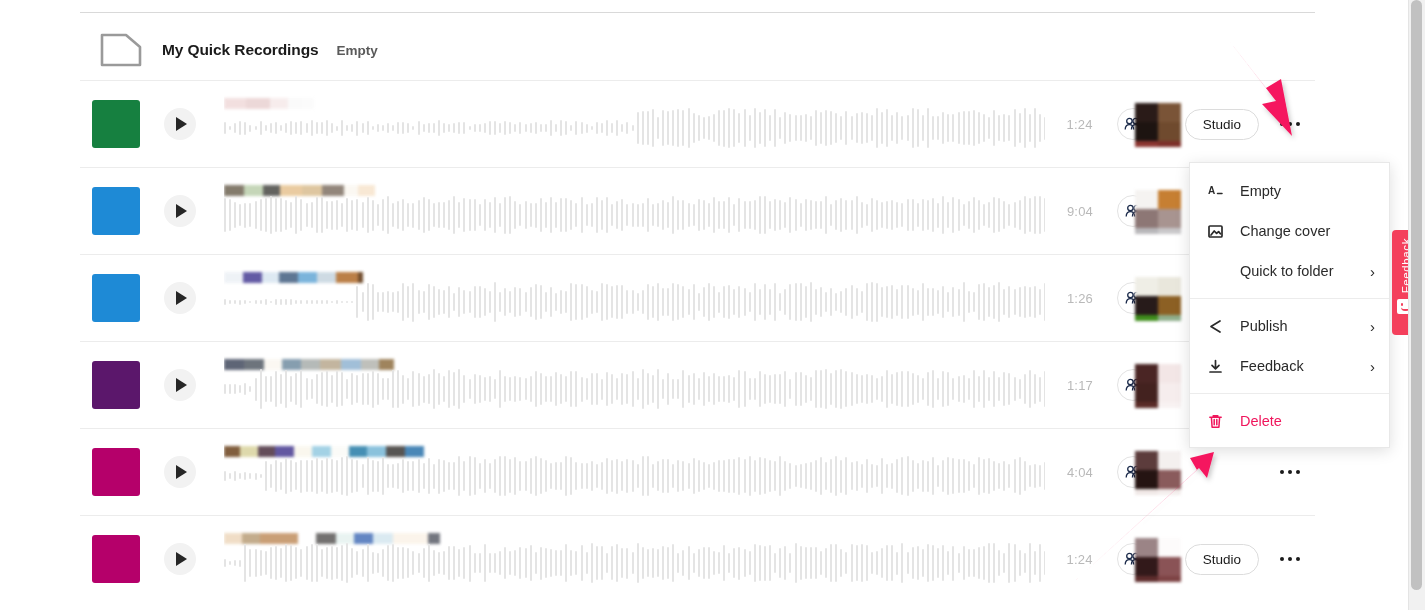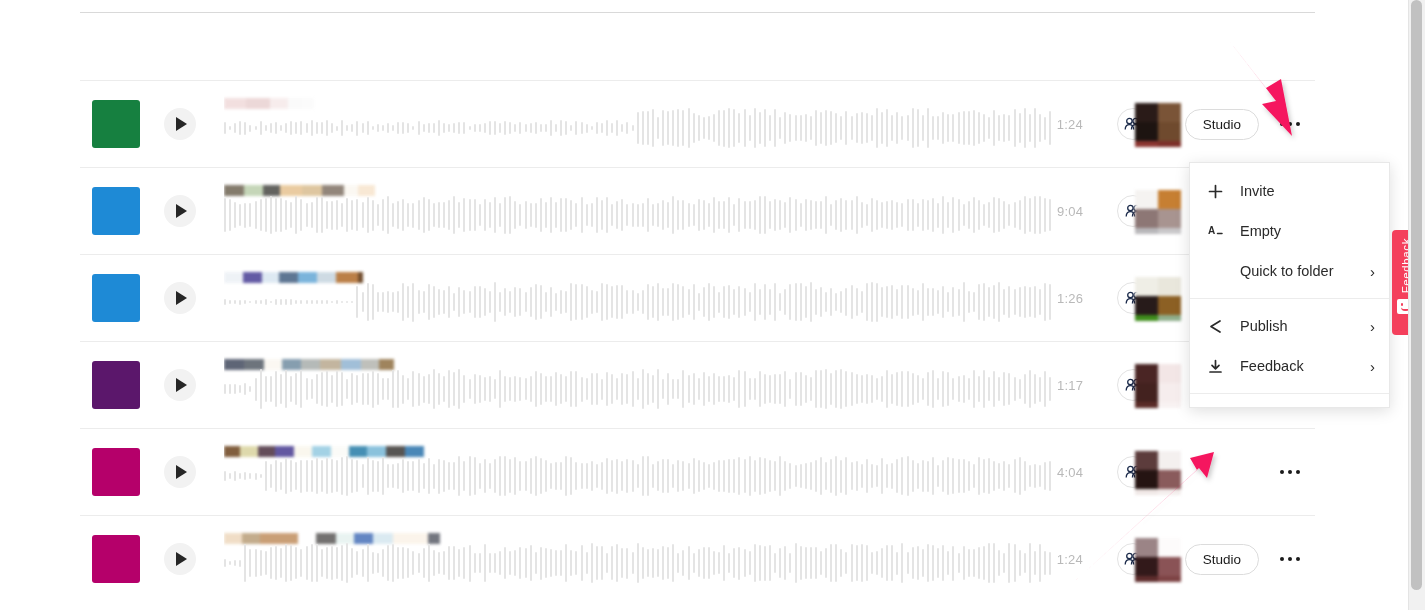--- a/index.html
+++ b/index.html
@@ -121,22 +121,23 @@
     margin-right: 3.1px;
     background: #e4e4e4;
     border-radius: 1px;
     flex: none;
   }
 
   .dur {
     font-size: 13px;
     color: #b9b9b9;
     width: 42px;
+    text-align: right;
     flex: none;
-    margin-right: 18px;
+    margin-right: 24px;
     letter-spacing: 0.2px;
   }
 
   .people-avatars {
     position: relative;
     width: 62px; height: 34px;
     flex: none;
     margin-right: 6px;
   }
   .people-chip {
@@ -316,20 +317,29 @@
     z-index: 80;
   }
 </style>
 </head>
 <body>
 
 <div id="app">
 
   <div class="top-rule"></div>
 
+  <div class="folder-row">
+    <div class="folder-icon">
+      <svg width="42" height="34" viewBox="0 0 42 34">
+        <path d="M2 2 H26 L40 14 V32 H2 Z" fill="#ffffff" stroke="#9a9a9a" stroke-width="2.6" stroke-linejoin="round"></path>
+      </svg>
+    </div>
+    <div class="folder-name">My Quick Recordings</div>
+    <div class="folder-empty">Empty</div>
+  </div>
 
   <div class="rows-wrap" id="rows-wrap">
       <div class="rec-row">
         <div class="thumb" style="background: rgb(22, 128, 64);"></div>
         <div class="play-btn">
           <div class="play-tri"></div>
         </div>
         <div class="mid">
           <div class="title-blur">
             <span style="background: rgb(242, 222, 222); width: 22px;"></span>
@@ -1576,35 +1586,36 @@
           <b></b>
           <b></b>
           <b></b>
         </div>
       </div>
     </div>
 
   <div class="ctx" id="ctx">
       <div class="ctx-item">
         <div class="ctx-ico">
-          <svg width="15" height="15" viewBox="0 0 15 15">
-            <path d="M7.5 1.5 V13.5 M1.5 7.5 H13.5" stroke="#2a2a2a" stroke-width="1.7" fill="none" stroke-linecap="round" stroke-linejoin="round"></path>
+          <svg width="16" height="14" viewBox="0 0 16 14">
+            <text x="0" y="10" font-family="Liberation Sans, sans-serif" font-size="10" font-weight="bold" fill="#2a2a2a">A</text>
+            <path d="M9.5 9.5 H14" stroke="#2a2a2a" stroke-width="1.5" stroke-linecap="round"></path>
           </svg>
         </div>
-        <div class="ctx-label">Invite</div>
+        <div class="ctx-label">Empty</div>
         <div class="ctx-chev"></div>
       </div>
       <div class="ctx-item">
         <div class="ctx-ico">
-          <svg width="16" height="14" viewBox="0 0 16 14">
-            <text x="0" y="10" font-family="Liberation Sans, sans-serif" font-size="10" font-weight="bold" fill="#2a2a2a">A</text>
-            <path d="M9.5 9.5 H14" stroke="#2a2a2a" stroke-width="1.5" stroke-linecap="round"></path>
+          <svg width="15" height="15" viewBox="0 0 15 15">
+            <rect x="1" y="2" width="13" height="11" rx="1" stroke="#2a2a2a" stroke-width="1.7" fill="none" stroke-linecap="round" stroke-linejoin="round"></rect>
+            <path d="M3 11 L6.2 7 L8.6 9.4 L10.6 7.6 L12.4 9.8" stroke="#2a2a2a" stroke-width="1.7" fill="none" stroke-linecap="round" stroke-linejoin="round"></path>
           </svg>
         </div>
-        <div class="ctx-label">Empty</div>
+        <div class="ctx-label">Change cover</div>
         <div class="ctx-chev"></div>
       </div>
       <div class="ctx-item">
         <div class="ctx-ico"></div>
         <div class="ctx-label">Quick to folder</div>
         <div class="ctx-chev">›</div>
       </div>
       <div class="ctx-sep"></div>
       <div class="ctx-item">
         <div class="ctx-ico">
@@ -1618,20 +1629,29 @@
       <div class="ctx-item">
         <div class="ctx-ico">
           <svg width="15" height="15" viewBox="0 0 15 15">
             <path d="M7.5 1.5 V9.6 M4 6.4 L7.5 9.9 L11 6.4 M2 13 H13" stroke="#2a2a2a" stroke-width="1.7" fill="none" stroke-linecap="round" stroke-linejoin="round"></path>
           </svg>
         </div>
         <div class="ctx-label">Feedback</div>
         <div class="ctx-chev">›</div>
       </div>
       <div class="ctx-sep"></div>
+      <div class="ctx-item danger">
+        <div class="ctx-ico">
+          <svg width="15" height="15" viewBox="0 0 15 15">
+            <path d="M1.8 3.3 H13.2 M5.2 3.3 V1.8 H9.8 V3.3 M3.4 3.3 L4.1 13.2 H10.9 L11.6 3.3 M6.2 5.6 V10.8 M8.8 5.6 V10.8" stroke="#f0165c" stroke-width="1.5" fill="none" stroke-linecap="round" stroke-linejoin="round"></path>
+          </svg>
+        </div>
+        <div class="ctx-label">Delete</div>
+        <div class="ctx-chev"></div>
+      </div>
     </div>
 
   <div class="feedback">
     <div class="feedback-label">Feedback</div>
     <div class="feedback-face">
       <div class="feedback-mouth"></div>
     </div>
   </div>
 
   <div class="scrollbar">

